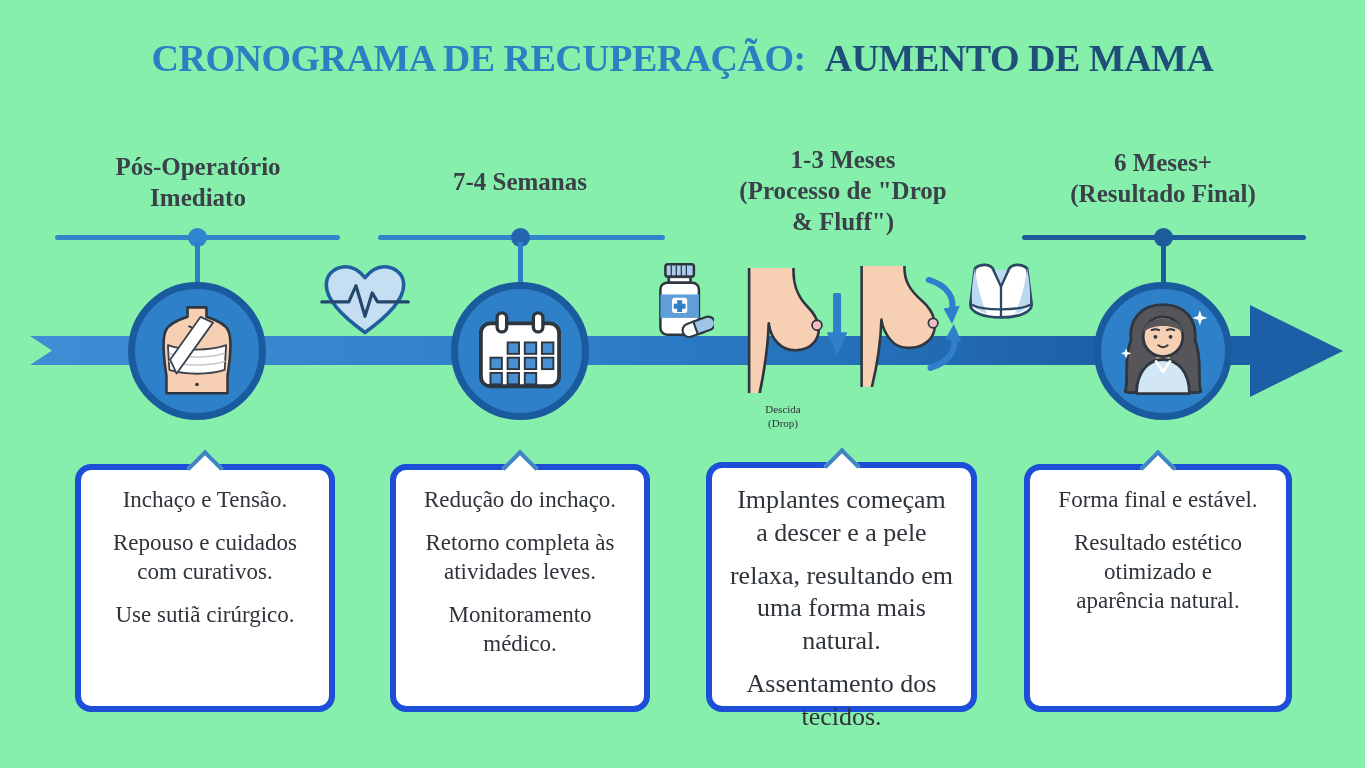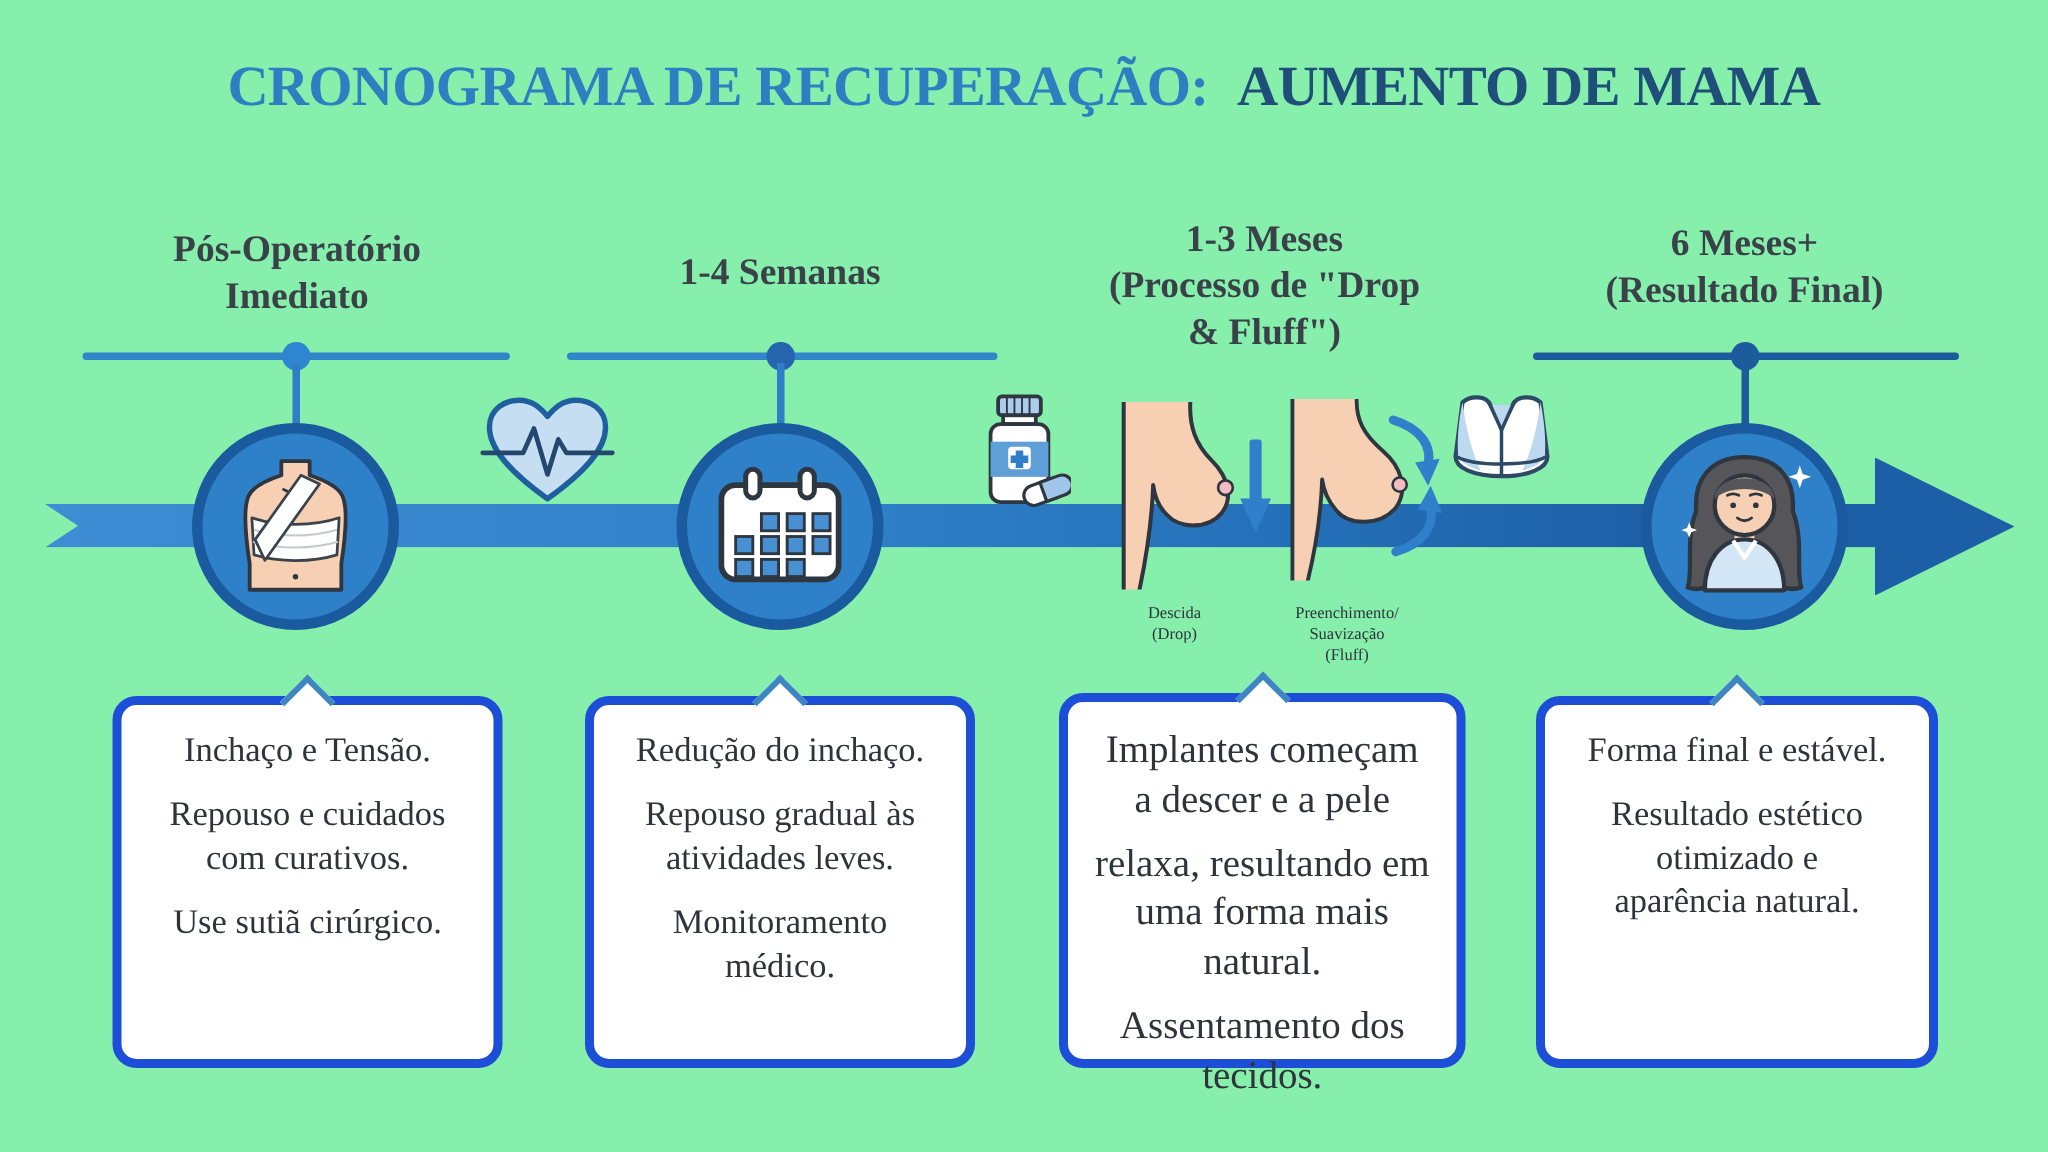--- a/index.html
+++ b/index.html
@@ -103,21 +103,21 @@
 
 <div class="canvas">
 
   <h1 class="title">
     <span class="t1">CRONOGRAMA DE RECUPERAÇÃO:</span>
     <span class="t2">AUMENTO DE MAMA</span>
   </h1>
 
   <div class="stage-header sh1">Pós-Operatório
 Imediato</div>
-  <div class="stage-header sh2">1-4 Semanas</div>
+  <div class="stage-header sh2">7-4 Semanas</div>
   <div class="stage-header sh3">1-3 Meses
 (Processo de "Drop
 &amp; Fluff")</div>
   <div class="stage-header sh4">6 Meses+
 (Resultado Final)</div>
 
   <div class="rule r1"></div>
   <div class="rule r2"></div>
   <div class="rule r4"></div>
   <div class="tdot d1"></div>
@@ -205,23 +205,20 @@
       <circle cx="93" cy="66" r="5.5" fill="#f3bcc2" stroke="#2e3640" stroke-width="2"></circle>
       <path d="M88,16 C108,22 120,36 114,54" fill="none" stroke="#2f7fca" stroke-width="7" stroke-linecap="round"></path>
       <path d="M105,49 L124,46 L115,67 Z" fill="#2f7fca"></path>
       <path d="M90,118 C110,112 122,98 116,80" fill="none" stroke="#2f7fca" stroke-width="7" stroke-linecap="round"></path>
       <path d="M107,85 L126,88 L117,67 Z" fill="#2f7fca"></path>
     </svg>
   </div>
 
   <div class="fig-label lblA">Descida
 (Drop)</div>
-  <div class="fig-label lblB">Preenchimento/
-Suavização
-(Fluff)</div>
 
   <div class="mini bra">
     <svg width="78" height="70" viewBox="0 0 84 74">
       <path d="M14,6 C20,1 31,1 34,8 L42,24 L50,8 C53,1 64,1 70,6 L75,45 C75,53 62,59 42,59 C22,59 9,53 9,45 Z" fill="#ffffff" stroke="#2c4a66" stroke-width="3" stroke-linejoin="round"></path>
       <path d="M14,6 C11,20 10,34 11,45 C14,50 20,53 27,55 C20,40 16,22 14,6 Z" fill="#bcd9f0"></path>
       <path d="M70,6 C73,20 74,34 73,45 C70,50 64,53 57,55 C64,40 68,22 70,6 Z" fill="#bcd9f0"></path>
       <path d="M34,8 L42,26 L50,8" fill="#bcd9f0" stroke="#2c4a66" stroke-width="2.5" stroke-linejoin="round"></path>
       <line x1="42" y1="26" x2="42" y2="58" stroke="#2c4a66" stroke-width="2.5"></line>
       <path d="M10,45 C22,52 62,52 74,45" fill="none" stroke="#2c4a66" stroke-width="2.5"></path>
     </svg>
@@ -248,21 +245,21 @@
     <span class="notch"></span>
     <p>Inchaço e Tensão.</p>
     <p>Repouso e cuidados
 com curativos.</p>
     <p>Use sutiã cirúrgico.</p>
   </div>
 
   <div class="card c2">
     <span class="notch"></span>
     <p>Redução do inchaço.</p>
-    <p>Repouso gradual às
+    <p>Retorno completa às
 atividades leves.</p>
     <p>Monitoramento
 médico.</p>
   </div>
 
   <div class="card c3">
     <span class="notch"></span>
     <p>Implantes começam
 a descer e a pele</p>
     <p>relaxa, resultando em

